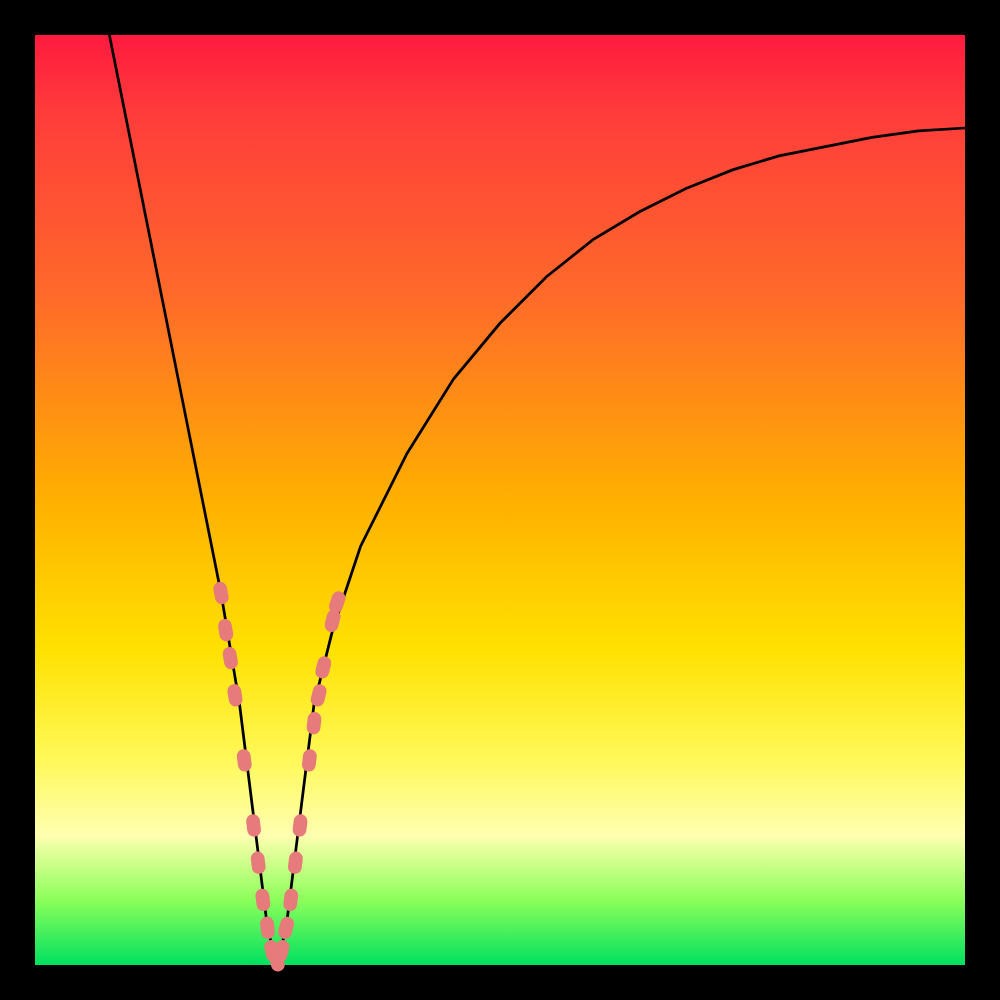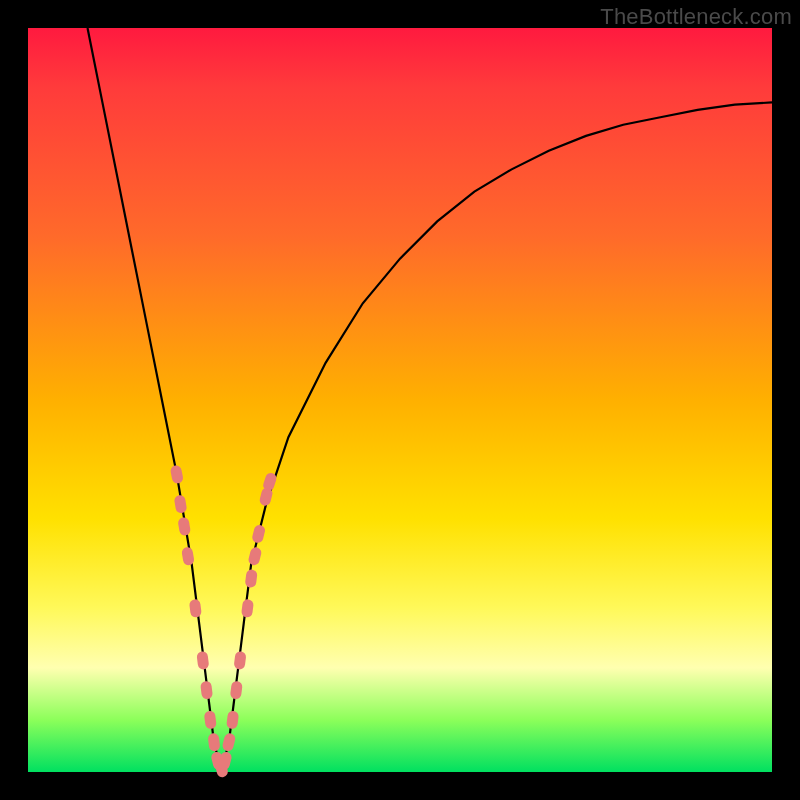--- a/index.html
+++ b/index.html
@@ -82,14 +82,13 @@
           <rect x="203.04" y="626.90" width="18" height="11" rx="5.5" ry="5.5" fill="#e77a7a" transform="rotate(-82.9 212.04 632.40)"></rect>
           <rect x="210.48" y="574.82" width="18" height="11" rx="5.5" ry="5.5" fill="#e77a7a" transform="rotate(-82.9 219.48 580.32)"></rect>
           <rect x="214.20" y="545.06" width="18" height="11" rx="5.5" ry="5.5" fill="#e77a7a" transform="rotate(-82.9 223.20 550.56)"></rect>
           <rect x="217.92" y="522.74" width="18" height="11" rx="5.5" ry="5.5" fill="#e77a7a" transform="rotate(-76.0 226.92 528.24)"></rect>
           <rect x="221.64" y="500.42" width="18" height="11" rx="5.5" ry="5.5" fill="#e77a7a" transform="rotate(-76.0 230.64 505.92)"></rect>
           <rect x="229.08" y="463.22" width="18" height="11" rx="5.5" ry="5.5" fill="#e77a7a" transform="rotate(-76.0 238.08 468.72)"></rect>
           <rect x="232.80" y="448.34" width="18" height="11" rx="5.5" ry="5.5" fill="#e77a7a" transform="rotate(-71.6 241.80 453.84)"></rect>
         </g>
     </svg>
   </div>
-  <div class="watermark">TheBottleneck.com</div>
 </div>
 
 </body></html>

